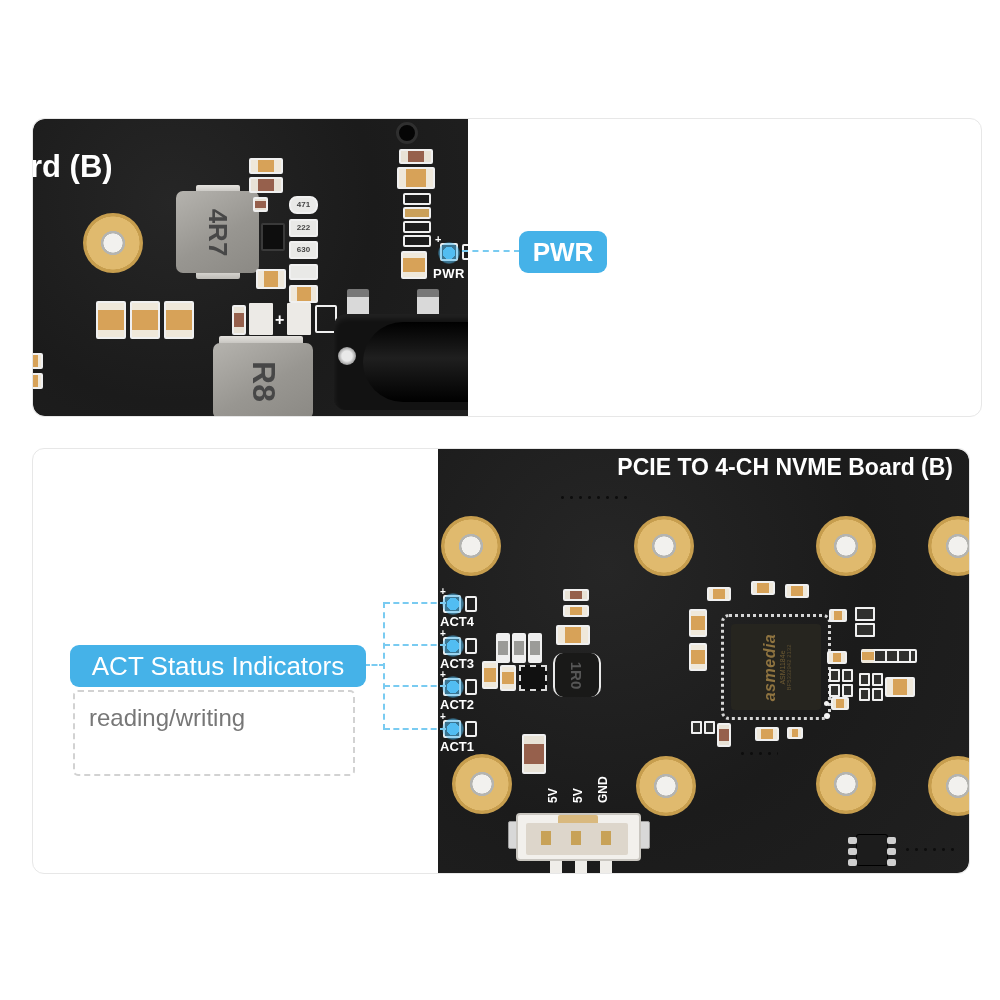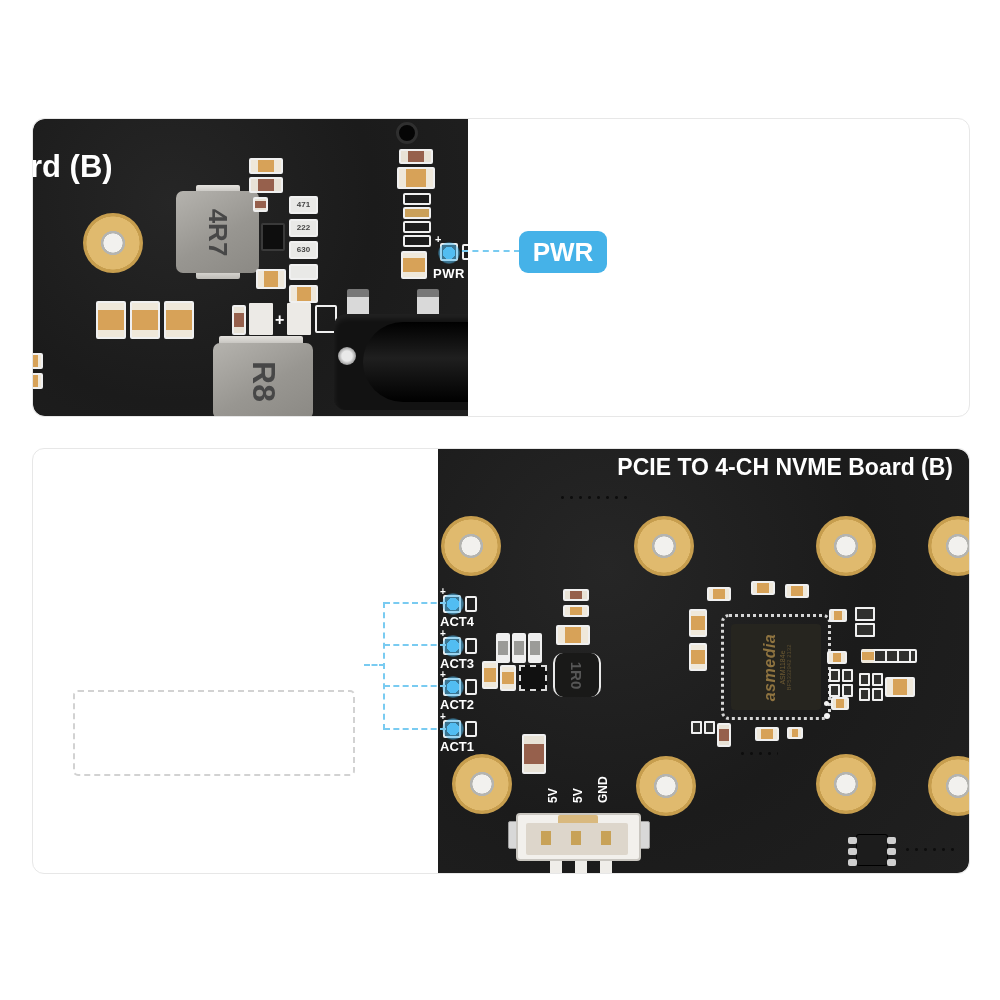--- a/index.html
+++ b/index.html
@@ -40,39 +40,39 @@
   .vias{position:absolute;background-image:radial-gradient(circle,#0b0b0b 1.3px,transparent 1.6px);
         background-size:9px 9px;opacity:.9;}
   .vdot{position:absolute;border-radius:50%;background:#0a0a0a;}
   .overlay{position:absolute;z-index:5;}
 </style>
 </head>
 <body>
 
 <div id="stage">
 
-  <div class="card" style="left:32px;top:118px;width:936px;height:297px;">
+  <div class="card" style="left:32px;top:118px;width:936px;height:297px;padding-left:12px;">
     <div class="photo" style="left:0;top:0;width:435px;height:297px;border-radius:12px 0 0 12px;">
 
       <div class="silk-txt" style="left:-3px;top:30px;font-size:31px;">rd (B)</div>
 
       <div class="hole" style="left:50px;top:94px;width:60px;height:60px;"></div>
 
       <div class="indtab" style="left:163px;top:66px;width:44px;height:10px;"></div>
       <div class="indtab" style="left:163px;top:150px;width:44px;height:10px;"></div>
       <div class="ind" style="left:143px;top:72px;width:83px;height:82px;">
         <span style="font-size:26px;">4R7</span>
       </div>
 
       <div class="cap" style="left:216px;top:39px;width:34px;height:16px;"></div>
       <div class="cap brn" style="left:216px;top:58px;width:34px;height:16px;"></div>
       <div class="capv brnv" style="left:220px;top:78px;width:15px;height:15px;"></div>
       <div class="abs" style="left:228px;top:104px;width:24px;height:28px;background:#0e0e0e;border:2px solid #3a3a3a;border-radius:2px;box-sizing:border-box;"></div>
 
-      <div class="rescode" style="left:256px;top:77px;width:29px;height:18px;">471</div>
+      <div class="rescode" style="left:256px;top:77px;width:29px;height:18px;border-radius:8px;">471</div>
       <div class="rescode" style="left:256px;top:100px;width:29px;height:18px;">222</div>
       <div class="rescode" style="left:256px;top:122px;width:29px;height:18px;">630</div>
       <div class="sk" style="left:256px;top:145px;width:29px;height:16px;background:#e9e9e7;"></div>
       <div class="cap" style="left:223px;top:150px;width:30px;height:20px;"></div>
       <div class="cap" style="left:256px;top:166px;width:29px;height:18px;"></div>
 
       <div class="capv" style="left:63px;top:182px;width:30px;height:38px;"></div>
       <div class="capv" style="left:97px;top:182px;width:30px;height:38px;"></div>
       <div class="capv" style="left:131px;top:182px;width:30px;height:38px;"></div>
       <div class="capv brnv" style="left:199px;top:186px;width:14px;height:30px;"></div>
@@ -237,16 +237,18 @@
 
   <div class="dash overlay" style="left:462px;top:250px;width:58px;"></div>
   <div class="bluebox" style="left:519px;top:231px;width:88px;height:42px;font-size:26px;font-weight:bold;">PWR</div>
 
   <div class="dash overlay" style="left:364px;top:664px;width:21px;"></div>
   <div class="dashv overlay" style="left:383px;top:602px;height:128px;"></div>
   <div class="dash overlay" style="left:384px;top:602px;width:62px;"></div>
   <div class="dash overlay" style="left:384px;top:644px;width:62px;"></div>
   <div class="dash overlay" style="left:384px;top:685px;width:62px;"></div>
   <div class="dash overlay" style="left:384px;top:728px;width:62px;"></div>
+  <div class="bluebox" style="left:70px;top:645px;width:296px;height:42px;font-size:26px;font-weight:500;">ACT Status Indicators</div>
   <div class="dashbox" style="left:73px;top:690px;width:282px;height:86px;font-size:24px;line-height:33px;padding:9px 0 0 14px;">
+    <div>reading/writing</div>
   </div>
 
 </div>
 
 </body></html>

